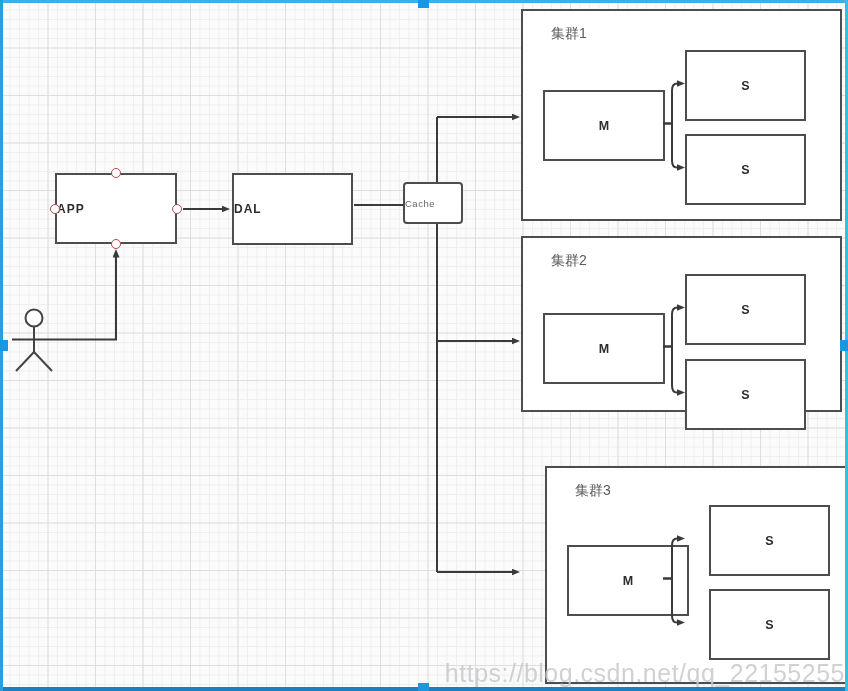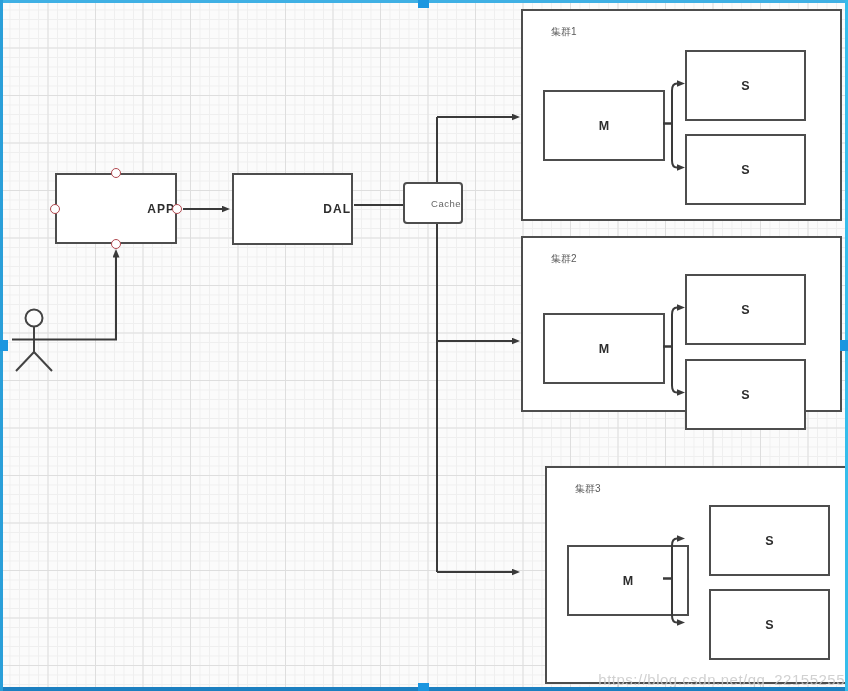--- a/index.html
+++ b/index.html
@@ -12,53 +12,53 @@
       linear-gradient(90deg,#dedede 1px, transparent 1px),
       linear-gradient(#efefef 1px, transparent 1px),
       linear-gradient(90deg,#efefef 1px, transparent 1px);
     background-size:47.5px 47.5px,47.5px 47.5px,9.5px 9.5px,9.5px 9.5px;
   }
   svg.layer{position:absolute;left:0;top:0;pointer-events:none;}
   #svg-under{z-index:5;}
   #svg-over{z-index:30;}
   .shape{
     position:absolute;background:#ffffff;border:2px solid #4d4d4d;
-    display:flex;align-items:center;justify-content:flex-end;
+    display:flex;align-items:center;justify-content:flex-start;
     box-sizing:border-box;z-index:10;
   }
   .shape .lbl{font-weight:bold;font-size:12px;color:#2d2d2d;letter-spacing:1px;}
   .cache{border-radius:4px;}
   .cache .lbl{font-weight:normal;font-size:9.5px;color:#666;letter-spacing:0.5px;}
   .cluster{
     position:absolute;background:#ffffff;border:2px solid #4d4d4d;
     box-sizing:border-box;z-index:8;
   }
   .cluster-label{
-    position:absolute;left:28px;top:14px;font-size:10px;color:#595959;z-index:12;
+    position:absolute;left:28px;top:14px;font-size:14px;color:#595959;z-index:12;
   }
   .inner{position:absolute;background:#ffffff;border:2px solid #4d4d4d;
     display:flex;align-items:center;justify-content:center;box-sizing:border-box;z-index:10;}
   .inner .lbl{font-weight:bold;font-size:12.5px;color:#2d2d2d;}
   .cpoint{
     position:absolute;width:10px;height:10px;border-radius:50%;
     background:#ffffff;border:1.5px solid #b0484f;box-sizing:border-box;z-index:20;
   }
   .frame{position:absolute;z-index:50;}
   .frame-top{left:0;top:0;width:848px;height:3px;background:#3fb0e4;}
   .frame-bottom{left:0;bottom:0;width:848px;height:4px;background:#1c7fc0;}
   .frame-left{left:0;top:0;width:3px;height:691px;background:#2a9fd9;}
   .frame-right{right:0;top:0;width:3px;height:691px;background:#35bdeb;}
   .handle{position:absolute;background:#1b96e0;z-index:60;}
   .handle-top{left:418px;top:0;width:11px;height:8px;}
   .handle-bottom{left:418px;bottom:0;width:11px;height:8px;}
   .handle-left{left:0;top:340px;width:8px;height:11px;}
   .handle-right{right:0;top:340px;width:8px;height:11px;}
   .watermark{
     position:absolute;right:3px;bottom:3px;z-index:40;
-    font-size:15px;color:#c9c9c9;opacity:0.85;letter-spacing:0.5px;
+    font-size:25px;color:#c9c9c9;opacity:0.85;letter-spacing:0.5px;
     white-space:nowrap;
   }
 </style>
 </head>
 <body>
 
 <div id="canvas">
 
   <svg id="svg-under" class="layer" width="848" height="691" viewBox="0 0 848 691">
     <defs>

